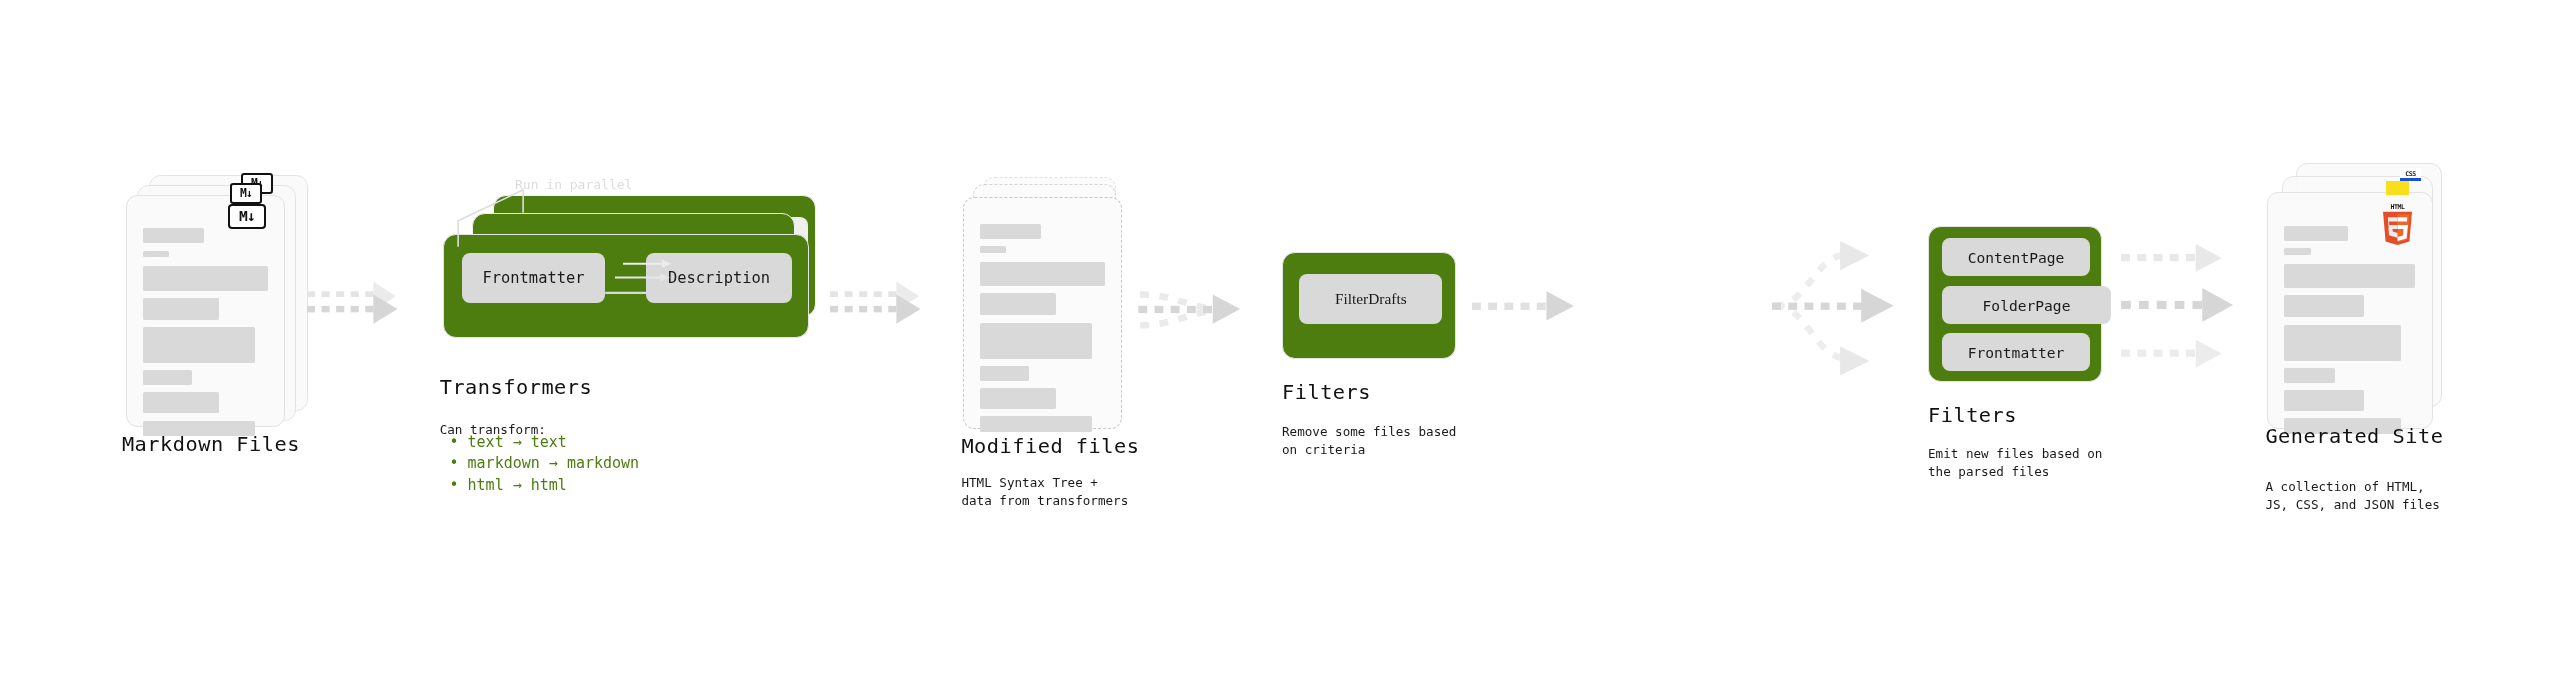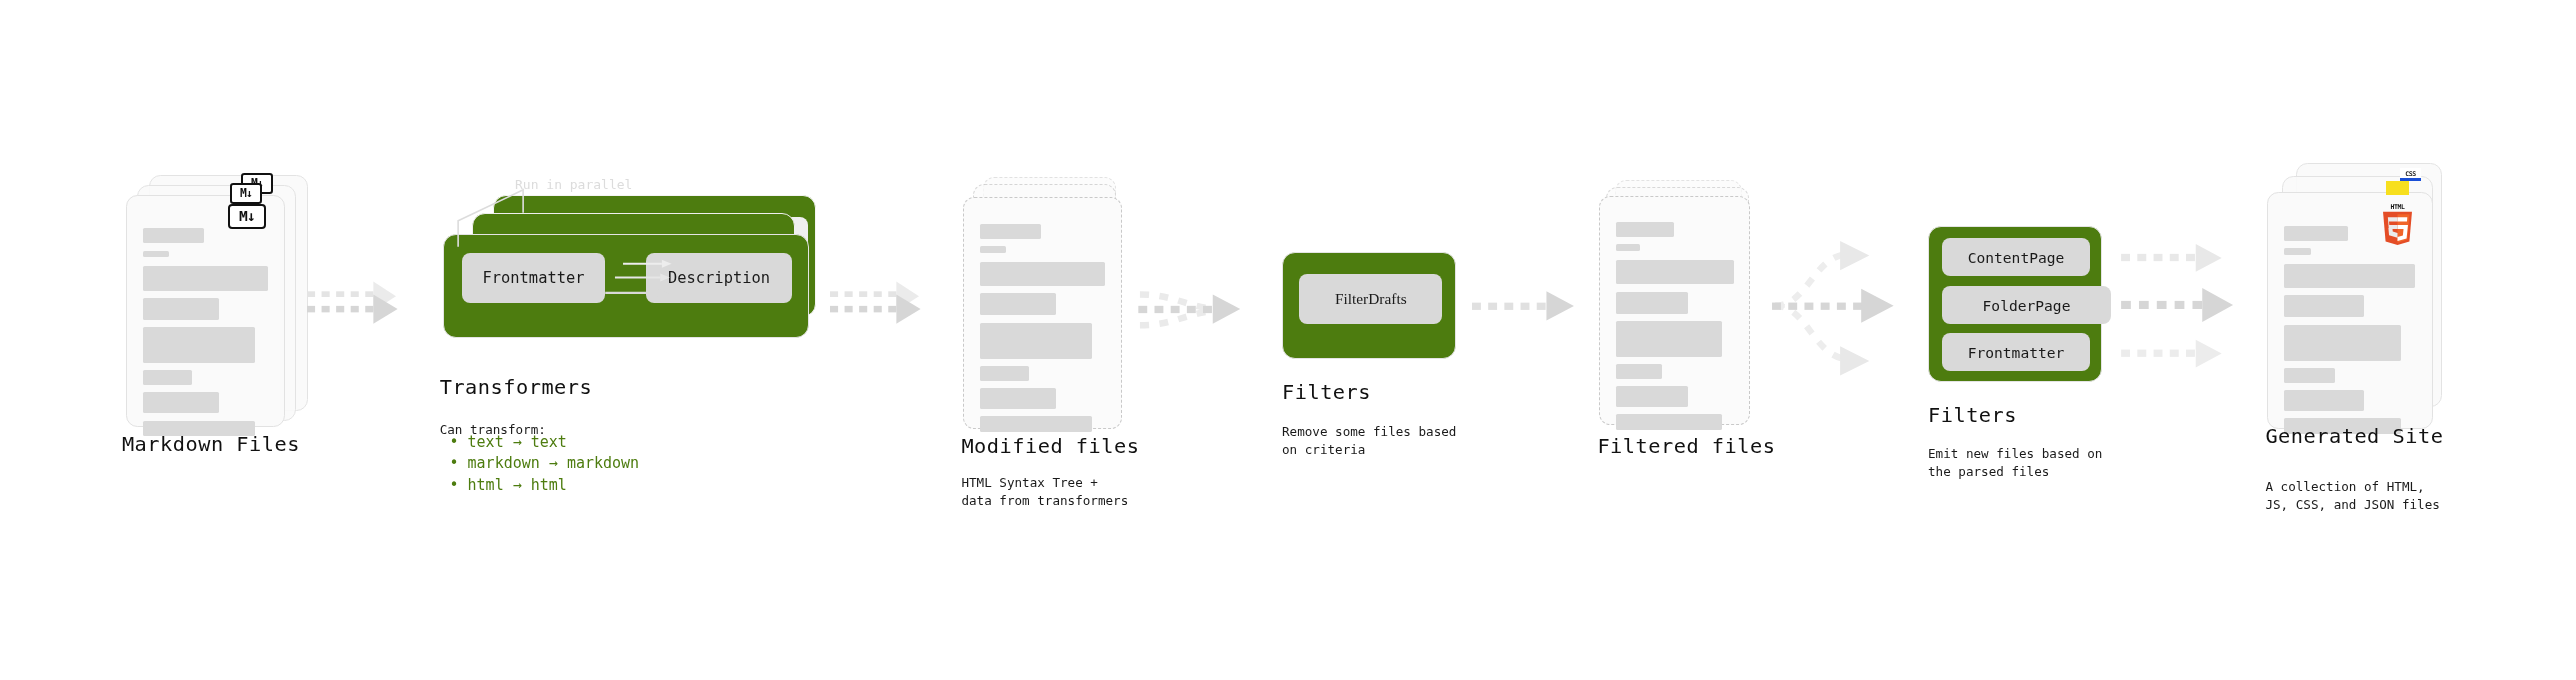--- a/index.html
+++ b/index.html
@@ -220,39 +220,20 @@
     <g fill="#e0e0e0">
       <rect x="0" y="34" width="11" height="9"></rect>
         <rect x="20" y="34" width="11" height="9"></rect>
       <rect x="40" y="34" width="11" height="9"></rect>
         <rect x="60" y="34" width="11" height="9"></rect>
       <rect x="80" y="34" width="11" height="9"></rect>
       <polygon points="92,20 126,38 92,56" fill="#d6d6d6"></polygon>
     </g>
   </svg>
 
-  <div class="node" style="left:1599px;top:180px;">
-    <div class="cardstack" style="width:179px;height:244px;">
-      <div class="card dashed" style="left:16.3px;top:0px;width:127px;height:223px;opacity:.5;"></div>
-      <div class="card dashed" style="left:6.5px;top:6.5px;width:143px;height:224px;opacity:.7;"></div>
-      <div class="card dashed" style="left:0px;top:16.3px;width:151px;height:229px;">
-        <div class="bars" style="left:16.3px;width:120px;top:24.4px;">
-          <div class="bar" style="width:48%;height:15.4px;"></div>
-          <div class="bar" style="width:20%;height:6.5px;margin-bottom:9px;"></div>
-          <div class="bar" style="width:98%;height:24.4px;"></div>
-          <div class="bar" style="width:60%;height:22px;"></div>
-          <div class="bar" style="width:88%;height:36px;"></div>
-          <div class="bar" style="width:38%;height:14.6px;"></div>
-          <div class="bar" style="width:60%;height:21px;"></div>
-          <div class="bar" style="width:88%;height:15.4px;"></div>
-        </div>
-      </div>
-    </div>
-    <div class="title" style="left:-1.6px;top:254px;">Filtered files</div>
-  </div>
 
   <svg class="conn" style="left:1772px;top:228px;" width="146" height="154" viewBox="0 0 180 190">
     <g stroke="#ededed" stroke-width="8" fill="none" stroke-dasharray="11 13" stroke-linecap="butt">
       <path d="M4 96 C 44 96, 52 32, 96 32"></path>
       <path d="M4 96 C 44 96, 52 162, 96 162"></path>
     </g>
     <g fill="#e8e8e8">
       <polygon points="84,16 120,34 84,52"></polygon>
       <polygon points="84,146 120,164 84,182"></polygon>
     </g>

